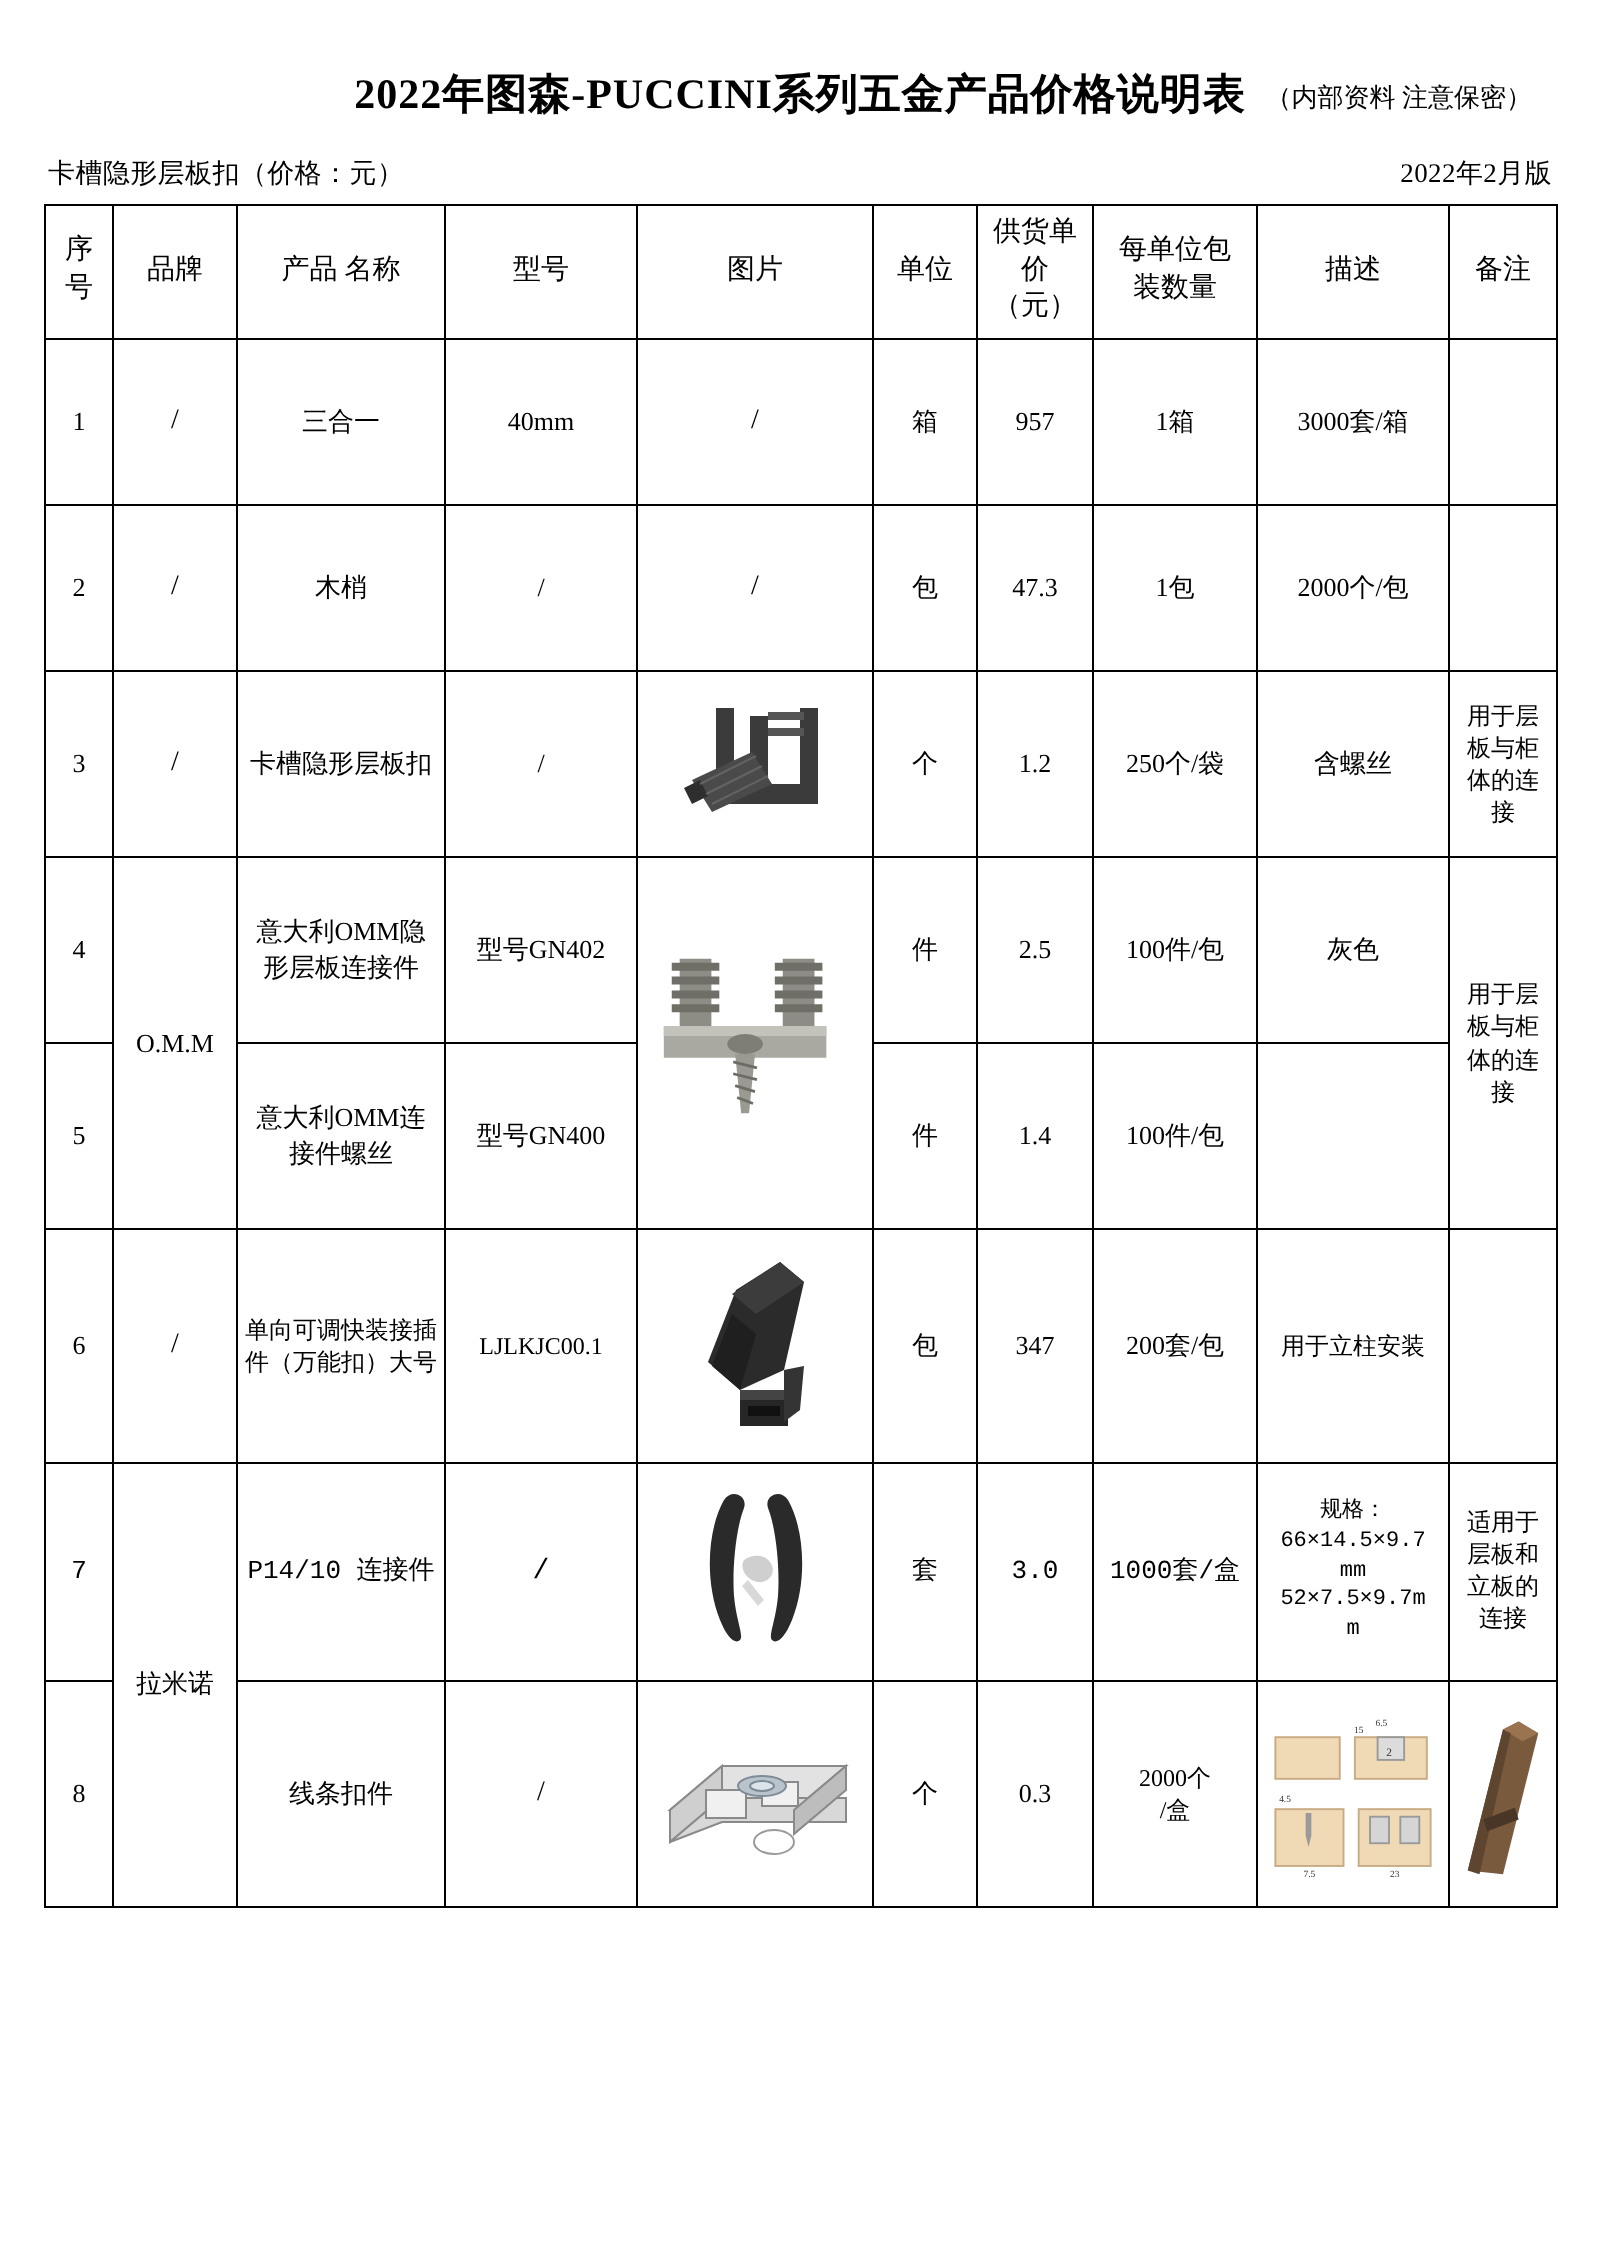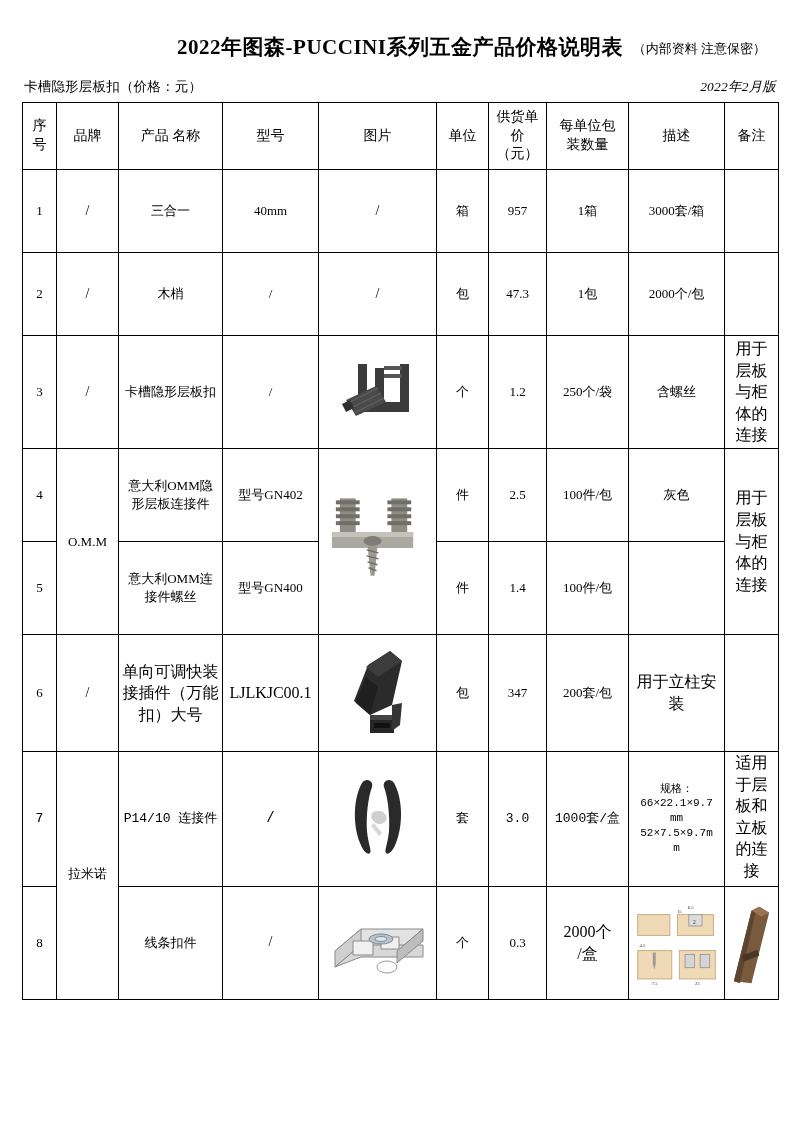--- a/index.html
+++ b/index.html
@@ -44,21 +44,21 @@
     white-space: nowrap;
   }
   .subheader {
     display: flex;
     justify-content: space-between;
     align-items: flex-end;
     font-size: 13.5px;
     padding: 0 2px 6px 2px;
   }
   .subheader .left { letter-spacing: 0.2px; }
-  .subheader .right { letter-spacing: 0.2px; font-style: italic; }
+  .subheader .right { letter-spacing: 0.2px; }
 
   
   table.price-table {
     border-collapse: collapse;
     width: 756px;
     table-layout: fixed;
     font-size: 13px;
   }
   table.price-table th,
   table.price-table td {
@@ -77,21 +77,21 @@
   .c-seq    { width: 34px; }
   .c-brand  { width: 62px; }
   .c-name   { width: 104px; }
   .c-model  { width: 96px; }
   .c-pic    { width: 118px; }
   .c-unit   { width: 52px; }
   .c-price  { width: 58px; }
   .c-pack   { width: 82px; }
   .c-desc   { width: 96px; }
   .c-remark { width: 54px; }
-  .cell-small { font-size: 16px; }
+  .cell-small { font-size: 12px; }
   .cell-xsmall { font-size: 11px; }
 
   
   .r1 td { height: 78px; }
   .r2 td { height: 78px; }
   .r3 td { height: 88px; }
   .r4 td { height: 88px; }
   .r5 td { height: 88px; }
   .r6 td { height: 112px; }
   .r7 td { height: 104px; font-family: Liberation Mono, monospace; }
@@ -313,21 +313,21 @@
               </g>
               <path d="M46 46 l8 10 l-3 3 l-8 -10 z" fill="#d8d8d8"></path>
             </svg>
           </div>
         </td>
         <td>套</td>
         <td>3.0</td>
         <td>1000套/盒</td>
         <td class="cell-xsmall">
           <div>规格：</div>
-          <div>66×22.1×9.7</div>
+          <div>66×14.5×9.7</div>
           <div>mm</div>
           <div>52×7.5×9.7m</div>
           <div>m</div>
         </td>
         <td class="cell-small">适用于层板和立板的连接</td>
       </tr>
 
       <tr class="r8">
         <td>8</td>
         <td>线条扣件</td>

